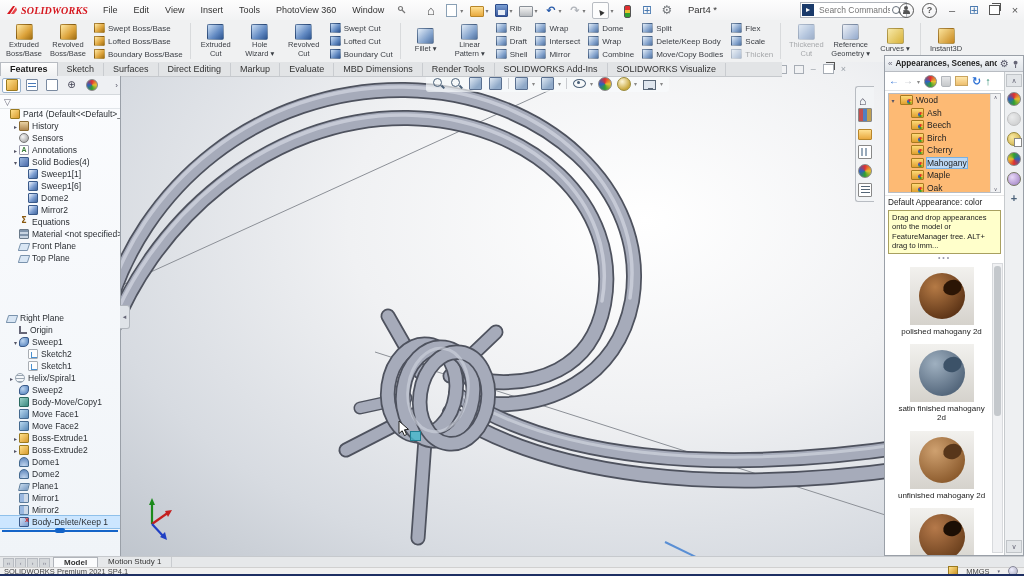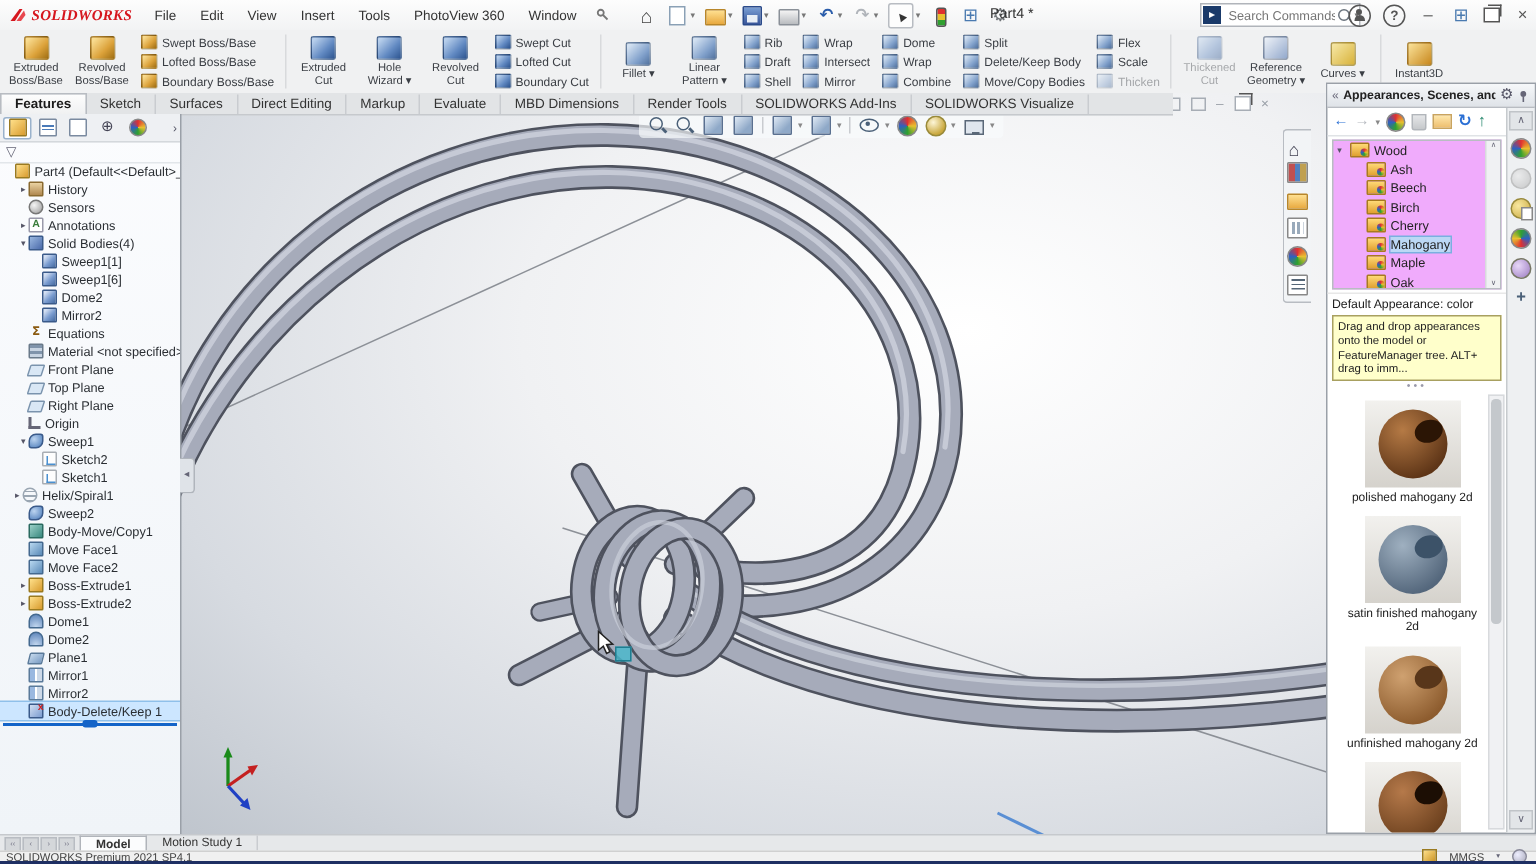--- a/index.html
+++ b/index.html
@@ -26,21 +26,21 @@
   .qi-undo::before{content:"↶";color:#2a5caa;font-weight:bold;}
   .qi-redo::before{content:"↷";color:#b0b4ba;font-weight:bold;}
   .qi-select{border:1px solid #b8bcc2;background:#fdfdfd;border-radius:2px;width:15px;height:15px;line-height:15px;}
   .qi-select::before{content:"▲";display:inline-block;transform:rotate(-38deg) translateY(1px);font-size:9px;color:#333;}
   .qi-perf{border-radius:2px;}
   .qi-perf::before{content:"";position:absolute;left:4px;top:1px;width:5px;height:11px;border-radius:2px;
     background:linear-gradient(#e03030 0 33%,#e8c030 33% 66%,#30a030 66%);border:1px solid #555;}
   .qi-grid::before{content:"⊞";color:#4a7ab0;font-size:12px;}
   .qi-gear::before{content:"⚙";color:#707478;font-size:12px;}
   .caret{font-size:6px;color:#777;}
-  .doc-title{position:absolute;left:660px;top:4px;font-size:9.5px;color:#333;}
+  .doc-title{position:absolute;left:688px;top:4px;font-size:9.5px;color:#333;}
   .search{position:absolute;left:800px;top:2px;width:105px;height:14px;border:1px solid #b0b4ba;background:#fff;
     display:flex;align-items:center;font-size:8.5px;color:#8a8e94;}
   .search .sblock{width:12px;height:12px;background:#1a3a6a;margin:0 3px 0 1px;color:#fff;font-size:8px;text-align:center;line-height:12px;}
   .search input{border:none;outline:none;flex:1;font-size:8.5px;color:#666;background:transparent;width:60px;}
   .mag{width:9px;height:9px;position:relative;margin-right:2px;}
   .mag::before{content:"";position:absolute;left:0;top:0;width:6px;height:6px;border:1.3px solid #6a737d;border-radius:50%;}
   .mag::after{content:"";position:absolute;left:6px;top:6px;width:3px;height:1.4px;background:#6a737d;transform:rotate(45deg);}
   .tb-right{position:absolute;right:2px;top:0;height:20px;display:flex;align-items:center;gap:8px;}
   .circ{width:13px;height:13px;border:1.3px solid #555;border-radius:50%;position:relative;text-align:center;line-height:12px;font-size:9px;color:#555;font-weight:bold;}
   .icon-user::before{content:"";position:absolute;left:4px;top:2px;width:4px;height:4px;border-radius:50%;background:#555;}
@@ -174,21 +174,21 @@
   .tp-toolbar{height:18px;display:flex;align-items:center;gap:4px;padding:0 4px;border-bottom:1px solid #e0e3e6;}
   .tpt{font-size:10px;line-height:14px;}
   .tpt-back{color:#2a6fd4;font-weight:bold;}
   .tpt-fwd{color:#b6bac0;font-weight:bold;}
   .tpt-caret{font-size:6px;color:#888;}
   .tpt-sphere{width:11px;height:11px;border-radius:50%;background:conic-gradient(#e03030,#e8c030,#30a030,#3060c0,#e03030);border:1px solid #888;}
   .tpt-trash{width:8px;height:9px;background:linear-gradient(#d8dadd,#a8acb0);border:1px solid #8a9098;border-radius:0 0 2px 2px;opacity:.65;}
   .tpt-folder{width:11px;height:8px;background:linear-gradient(#ffe091,#e8a93f);border:1px solid #b8862a;opacity:.75;}
   .tpt-refresh{color:#2a6fd4;font-weight:bold;font-size:11px;}
   .tpt-up{color:#2a8a6f;font-weight:bold;font-size:11px;}
-  .tp-tree{margin:2px 3px;border:1px solid #b8bcc2;background:#f0abfc;height:98px;position:relative;overflow:hidden;}
+  .tp-tree{margin:2px 3px;border:1px solid #b8bcc2;background:#fdba74;height:98px;position:relative;overflow:hidden;}
   .wood-row{display:flex;align-items:center;height:12.5px;gap:3px;white-space:nowrap;}
   .wood-row .arr{width:8px;text-align:center;font-size:6px;color:#556;}
   .wood-row.child{padding-left:22px;}
   .wfold{width:11px;height:8px;background:linear-gradient(#ffd977,#e0a030);border:1px solid #a87a20;border-radius:1px;position:relative;flex:none;}
   .wfold::after{content:"";position:absolute;right:0px;bottom:0px;width:5px;height:5px;border-radius:50%;background:conic-gradient(#e03030,#e8c030,#30a030,#3060c0,#e03030);}
   .wood-row.sel .wlabel{background:#bcd8f5;outline:1px solid #7ab0e0;}
   .tp-tree-scroll{position:absolute;right:0;top:0;bottom:0;width:9px;background:#f0f1f3;border-left:1px solid #d8dadd;
     display:flex;flex-direction:column;justify-content:space-between;align-items:center;font-size:5px;color:#667;}
   .defapp{padding:2px 3px;color:#222;font-size:8.2px;border-top:1px solid #e8e8e8;}
   .tooltip{margin:1px 3px;background:#ffffcb;border:1px solid #a8a060;padding:2px 3px;font-size:7.6px;line-height:1.25;color:#222;}
@@ -680,21 +680,21 @@
         <div class="ft-row" style="padding-left: 12px;">
           <span class="ft-arrow"></span>
           <span class="fi fi-plane"></span>
           <span class="ft-label">Front Plane</span>
         </div>
         <div class="ft-row" style="padding-left: 12px;">
           <span class="ft-arrow"></span>
           <span class="fi fi-plane"></span>
           <span class="ft-label">Top Plane</span>
         </div>
-        <div class="ft-row" style="padding-left: 12px;">
+        <div class="ft-row" style=" margin-top: 48px;">
           <span class="ft-arrow"></span>
           <span class="fi fi-plane"></span>
           <span class="ft-label">Right Plane</span>
         </div>
         <div class="ft-row" style="padding-left: 12px;">
           <span class="ft-arrow"></span>
           <span class="fi fi-origin"></span>
           <span class="ft-label">Origin</span>
         </div>
         <div class="ft-row" style="padding-left: 12px;">

